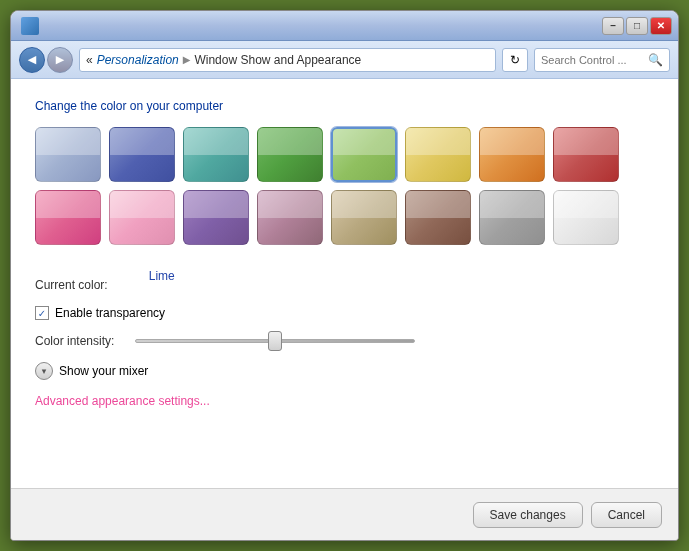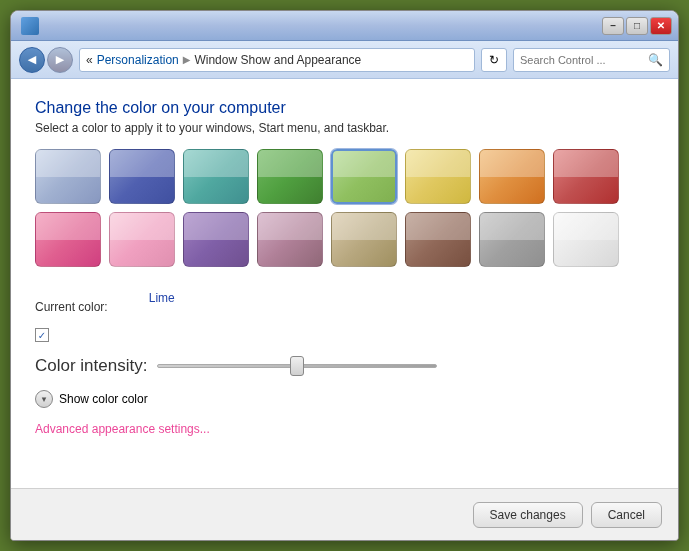--- a/index.html
+++ b/index.html
@@ -109,36 +109,37 @@
       color: #333;
       gap: 4px;
     }
     .breadcrumb-sep {
       color: #888;
       font-size: 10px;
     }
     .breadcrumb-link {
       color: #0050a0;
       cursor: pointer;
+      font-style: italic;
     }
     .refresh-btn {
       width: 26px;
       height: 24px;
       border: 1px solid #a0b8d8;
       border-radius: 3px;
       background: white;
       display: flex;
       align-items: center;
       justify-content: center;
       cursor: pointer;
       font-size: 12px;
     }
     .search-bar {
       height: 24px;
-      width: 157px;
+      width: 136px;
       background: white;
       border: 1px solid #a0b8d8;
       border-radius: 3px;
       display: flex;
       align-items: center;
       padding: 0 6px;
       gap: 4px;
     }
     .search-input {
       border: none;
@@ -157,21 +158,21 @@
     
     .main-content {
       flex: 1;
       background: white;
       padding: 20px 24px 16px 24px;
       display: flex;
       flex-direction: column;
       gap: 14px;
     }
     .page-title {
-      font-size: 16px;
+      font-size: 12px;
       font-weight: normal;
       color: #003399;
     }
     .subtitle {
       font-size: 12px;
       color: #333;
       margin-top: -10px;
     }
 
     
@@ -251,21 +252,21 @@
       justify-content: center;
       cursor: pointer;
       font-size: 10px;
       color: #3060b0;
     }
 
     .slider-row {
       display: flex;
       align-items: center;
       gap: 10px;
-      font-size: 17px;
+      font-size: 12px;
     }
     .slider-label { min-width: 90px; color: #333; }
     .slider-track {
       flex: 1;
       height: 4px;
       background: linear-gradient(to right, #d0d0d0, #a0a0a0);
       border-radius: 2px;
       border: 1px solid #aaa;
       position: relative;
       max-width: 280px;
@@ -360,21 +361,20 @@
     <div class="refresh-btn">↻</div>
     <div class="search-bar">
       <input class="search-input" type="text" placeholder="Search Control ..." style="">
       <span class="search-icon-btn">🔍</span>
     </div>
   </div>
 
   <div class="main-content">
 
     <div class="page-title">Change the color on your computer</div>
-    <div class="subtitle">Select a color to apply it to your windows, Start menu, and taskbar.</div>
 
     <div class="color-grid">
       <div class="color-row">
         <div class="color-swatch sw-default"></div>
         <div class="color-swatch sw-blue"></div>
         <div class="color-swatch sw-teal"></div>
         <div class="color-swatch sw-green-dark"></div>
         <div class="color-swatch sw-green-light selected"></div>
         <div class="color-swatch sw-yellow"></div>
         <div class="color-swatch sw-orange"></div>
@@ -392,32 +392,33 @@
       </div>
     </div>
 
     <div class="current-color-row">
       <span class="current-color-label">Current color:</span>
       <span class="current-color-value">Lime</span>
     </div>
 
     <div class="checkbox-row">
       <div class="checkbox">✓</div>
+      <span>Enable transparency</span>
     </div>
 
     <div class="slider-row">
       <span class="slider-label">Color intensity:</span>
       <div class="slider-track">
         <div class="slider-thumb"></div>
       </div>
     </div>
 
     <div class="show-mixer-row">
       <div class="circle-expand">▾</div>
-      <span>Show color color</span>
+      <span>Show your mixer</span>
     </div>
 
     <a class="advanced-link">Advanced appearance settings...</a>
 
   </div>
 
   <div class="footer">
     <button class="footer-btn">Save changes</button>
     <button class="footer-btn">Cancel</button>
   </div>

